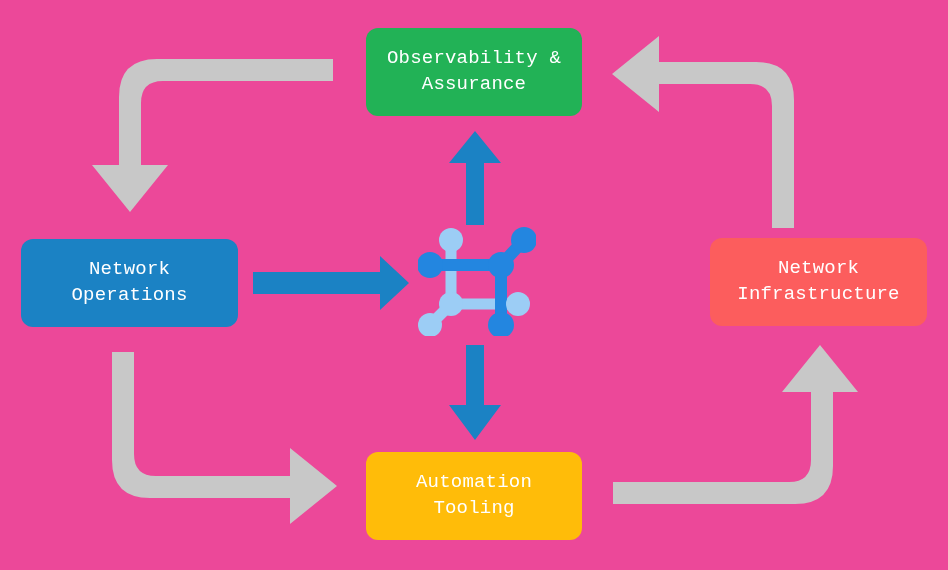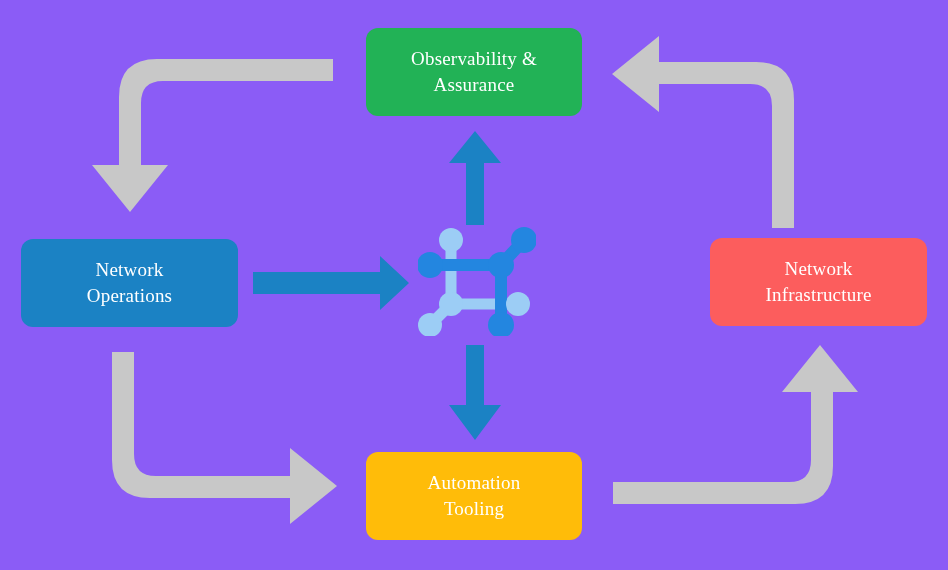--- a/index.html
+++ b/index.html
@@ -4,23 +4,23 @@
 <style>
   html, body {
     margin: 0;
     padding: 0;
     background: #000000;
   }
   #canvas {
     position: relative;
     width: 948px;
     height: 570px;
-    background: #8b5cf6;
+    background: #ec4899;
     overflow: hidden;
-    font-family: Liberation Serif, serif;
+    font-family: Liberation Mono, monospace;
   }
   .node-box {
     position: absolute;
     display: flex;
     align-items: center;
     justify-content: center;
     text-align: center;
     border-radius: 12px;
     color: #ffffff;
     font-size: 19px;

